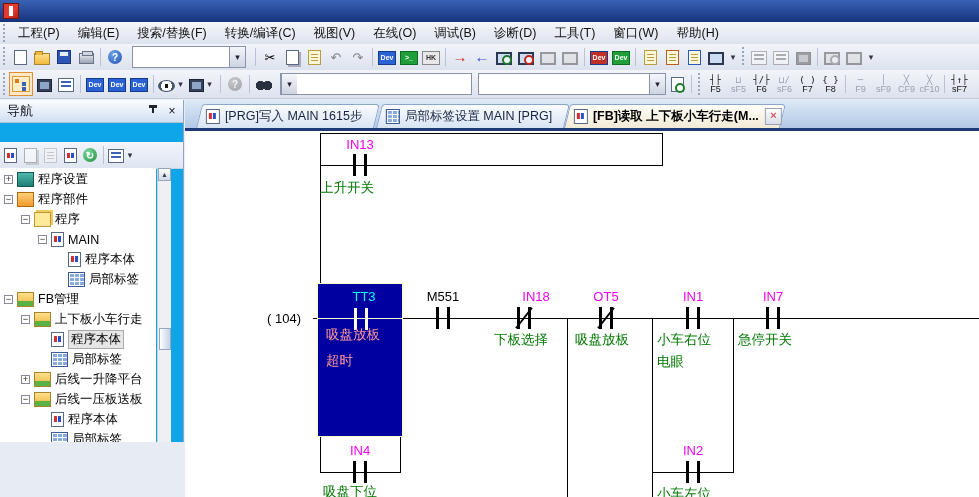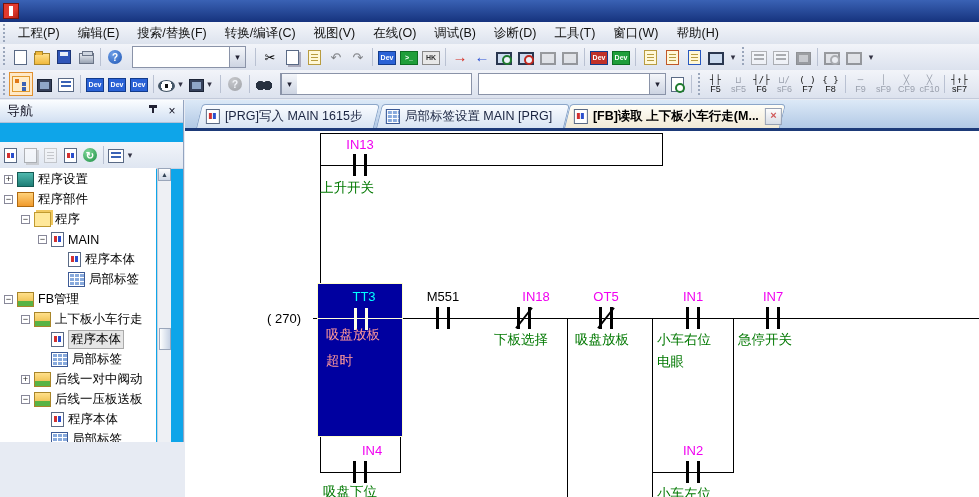--- a/index.html
+++ b/index.html
@@ -445,21 +445,21 @@
         <span class="ticn t-page"></span>
         <span class="lbl">程序本体</span>
       </div>
     <div class="trow" style="top:182px;left:51px;">
         <span class="ticn t-grid"></span>
         <span class="lbl">局部标签</span>
       </div>
     <div class="trow" style="top:202px;left:21px;">
         <span class="exp">+</span>
         <span class="ticn t-fold"></span>
-        <span class="lbl">后线一对中阀动</span>
+        <span class="lbl">后线一升降平台</span>
       </div>
     <div class="trow" style="top:222px;left:21px;">
         <span class="exp">−</span>
         <span class="ticn t-fold"></span>
         <span class="lbl">后线一压板送板</span>
       </div>
     <div class="trow" style="top:242px;left:51px;">
         <span class="ticn t-page"></span>
         <span class="lbl">程序本体</span>
       </div>
@@ -514,21 +514,21 @@
     <div class="lh" style="left:135px;top:34px;width:342px;"></div>
     <div class="lv" style="left:135px;top:2px;height:340px;"></div>
     <div class="lh" style="left:128px;top:187px;width:666px;"></div>
     <div class="lv" style="left:215px;top:187px;height:155px;"></div>
     <div class="lv" style="left:382px;top:187px;height:182px;"></div>
     <div class="lv" style="left:467px;top:187px;height:182px;"></div>
     <div class="lv" style="left:548px;top:187px;height:155px;"></div>
     <div class="lh" style="left:135px;top:341px;width:81px;"></div>
     <div class="lh" style="left:467px;top:341px;width:82px;"></div>
 
-    <div class="step" style="left:82px;top:180px;">( 270)</div>
+    <div class="step" style="left:82px;top:180px;">( 104)</div>
 
     <div class="dev" style="left:140px;top:6px;">IN13</div>
     <div class="cbar" style="left:168px;top:23px;"></div>
     <div class="cbar" style="left:179px;top:23px;"></div>
     <div class="cmt" style="left:122px;top:48px;margin-left:13px;">上升开关</div>
 
     <div class="dev blk" style="left:223px;top:158px;">M551</div>
     <div class="cbar" style="left:251px;top:176px;"></div>
     <div class="cbar" style="left:262px;top:176px;"></div>
 
@@ -548,21 +548,21 @@
     <div class="cbar" style="left:501px;top:176px;"></div>
     <div class="cbar" style="left:512px;top:176px;"></div>
     <div class="cmt" style="left:472px;top:200px;">小车右位</div>
     <div class="cmt" style="left:472px;top:222px;">电眼</div>
 
     <div class="dev" style="left:553px;top:158px;">IN7</div>
     <div class="cbar" style="left:581px;top:176px;"></div>
     <div class="cbar" style="left:592px;top:176px;"></div>
     <div class="cmt" style="left:553px;top:200px;">急停开关</div>
 
-    <div class="dev" style="left:152px;top:312px;">IN4</div>
+    <div class="dev" style="left:140px;top:312px;">IN4</div>
     <div class="cbar" style="left:168px;top:330px;"></div>
     <div class="cbar" style="left:179px;top:330px;"></div>
     <div class="cmt" style="left:138px;top:352px;">吸盘下位</div>
 
     <div class="dev" style="left:473px;top:312px;">IN2</div>
     <div class="cbar" style="left:501px;top:330px;"></div>
     <div class="cbar" style="left:512px;top:330px;"></div>
     <div class="cmt" style="left:472px;top:354px;">小车左位</div>
 
     <div class="selbox">

